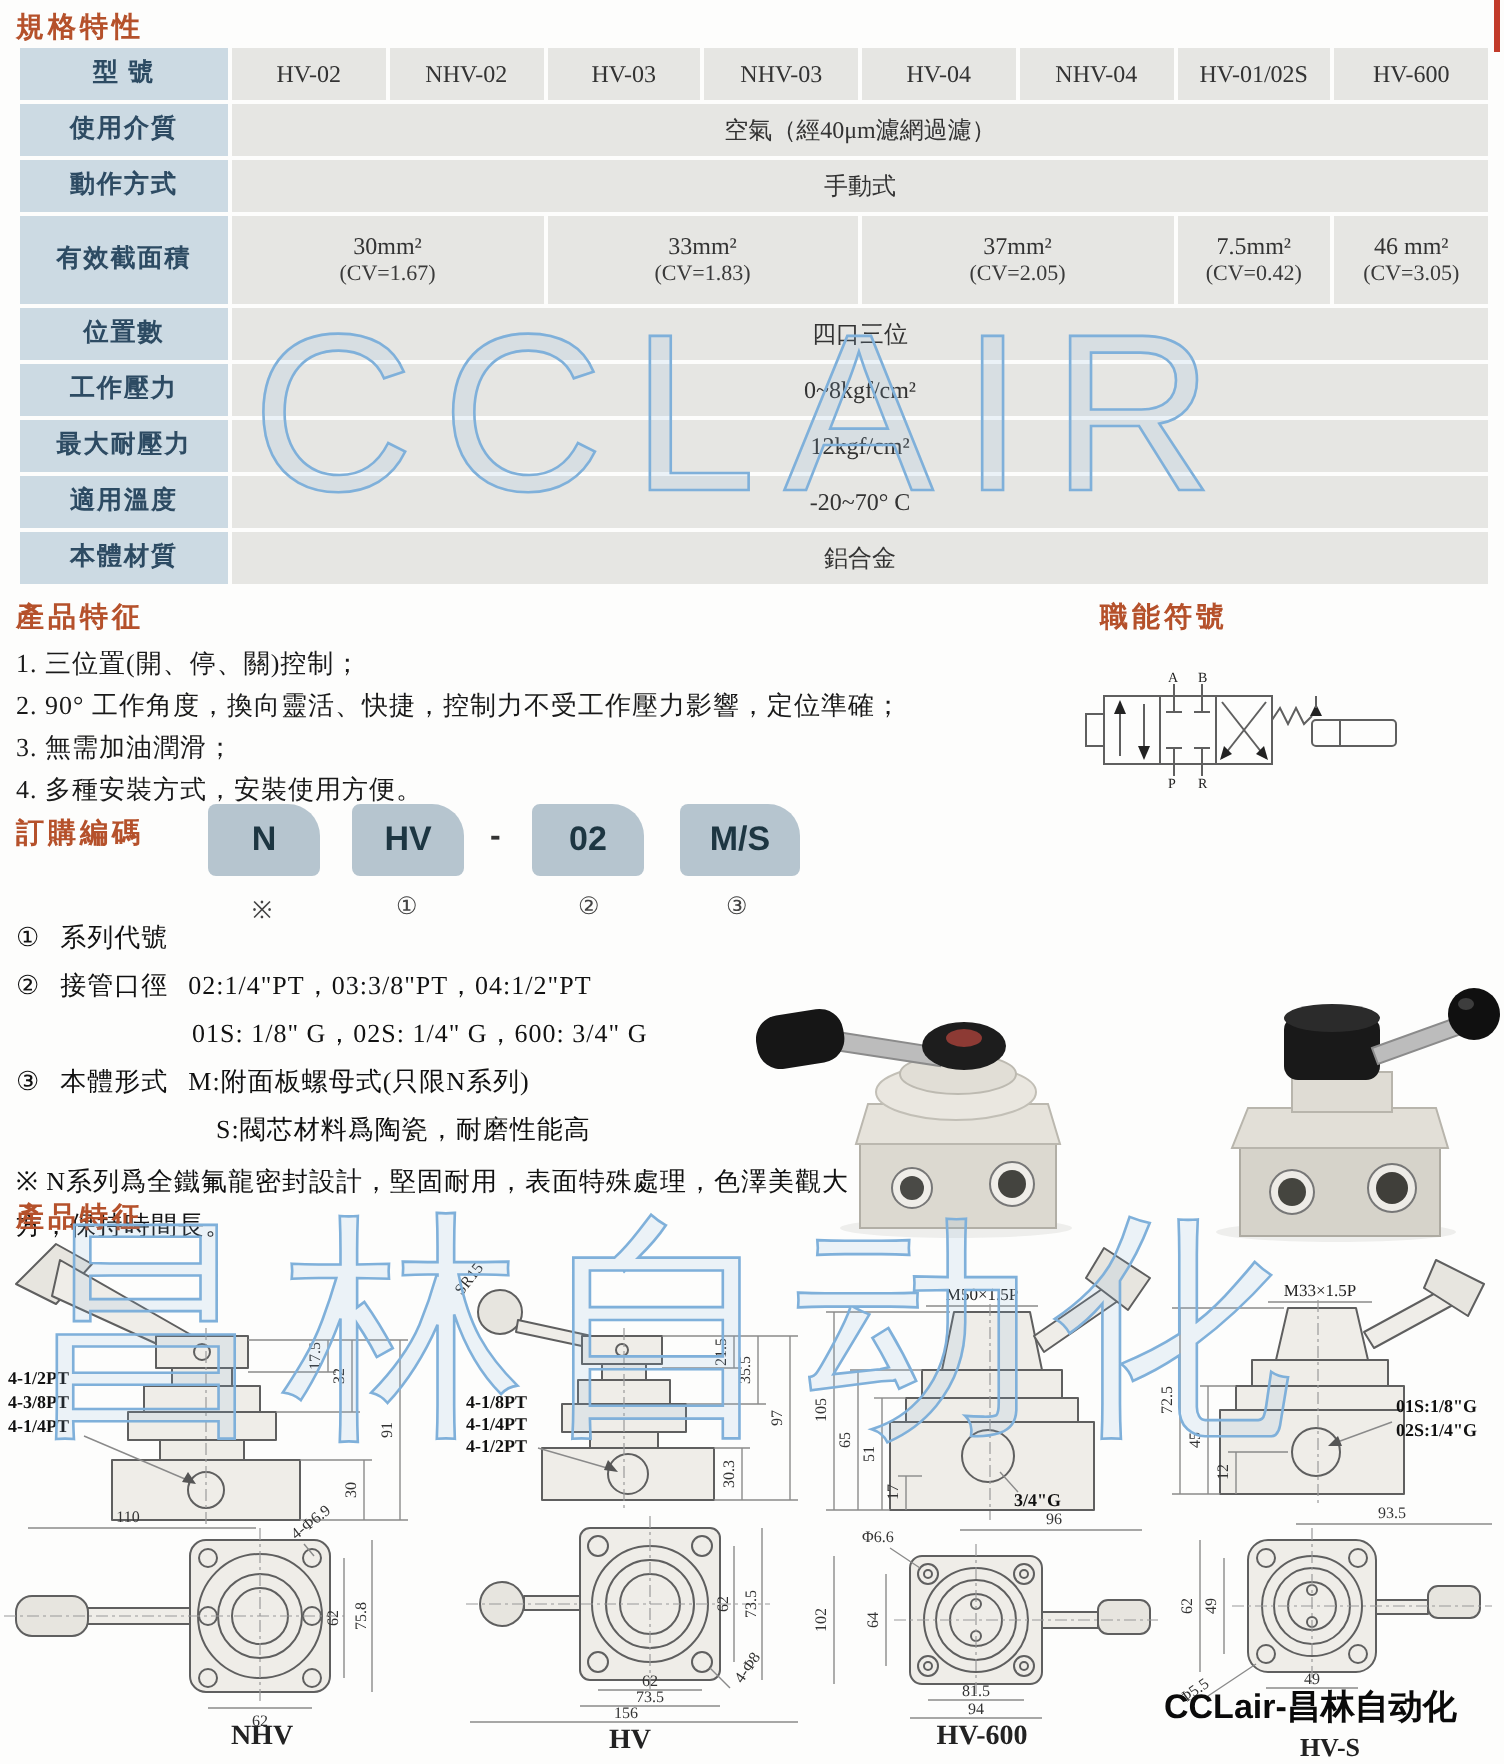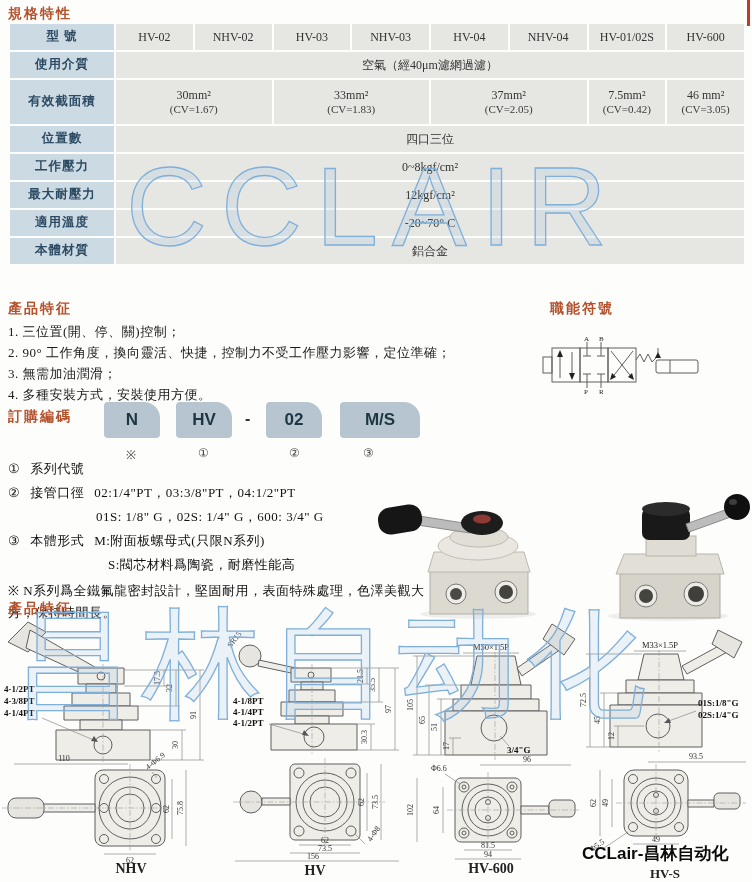--- a/index.html
+++ b/index.html
@@ -78,20 +78,24 @@
       <td>NHV-03</td>
       <td>HV-04</td>
       <td>NHV-04</td>
       <td>HV-01/02S</td>
       <td>HV-600</td>
     </tr>
     <tr>
       <td class="lbl">使用介質</td>
       <td colspan="8">空氣（經40μm濾網過濾）</td>
     </tr>
+    <tr>
+      <td class="lbl">動作方式</td>
+      <td colspan="8">手動式</td>
+    </tr>
     <tr class="h42">
       <td class="lbl">有效截面積</td>
       <td colspan="2">
             <div>30mm²</div>
             <div class="cv">(CV=1.67)</div>
           </td>
       <td colspan="2">
             <div>33mm²</div>
             <div class="cv">(CV=1.83)</div>
           </td>
@@ -182,21 +186,21 @@
       <line class="ln" x1="118" y1="14" x2="118" y2="20"></line>
     <rect class="ln" x="116" y="26" width="42" height="13" rx="2"></rect>
     <line class="ln" x1="130" y1="26" x2="130" y2="39"></line>
   </svg>
 
   <div class="abs sec-title" style="left:8px;top:408px">訂購編碼</div>
   <div class="obox" style="left:104px;top:402px">N</div>
   <div class="obox" style="left:176px;top:402px">HV</div>
   <div class="odash" style="left:245px;top:410px">-</div>
   <div class="obox" style="left:266px;top:402px">02</div>
-  <div class="obox" style="left:340px;top:402px;width:80px">M/S</div>
+  <div class="obox" style="left:340px;top:402px;width:60px">M/S</div>
   <div class="omark" style="left:126px;top:446px">※</div>
   <div class="omark" style="left:198px;top:446px">①</div>
   <div class="omark" style="left:289px;top:446px">②</div>
   <div class="omark" style="left:363px;top:446px">③</div>
 
   <div class="note-line" style="left:8px;top:460px">
     <span class="hd">①</span><span class="hd">系列代號</span><span></span>
   </div>
   <div class="note-line" style="left:8px;top:484px">
     <span class="hd">②</span><span class="hd">接管口徑</span><span>02:1/4"PT，03:3/8"PT，04:1/2"PT</span>

